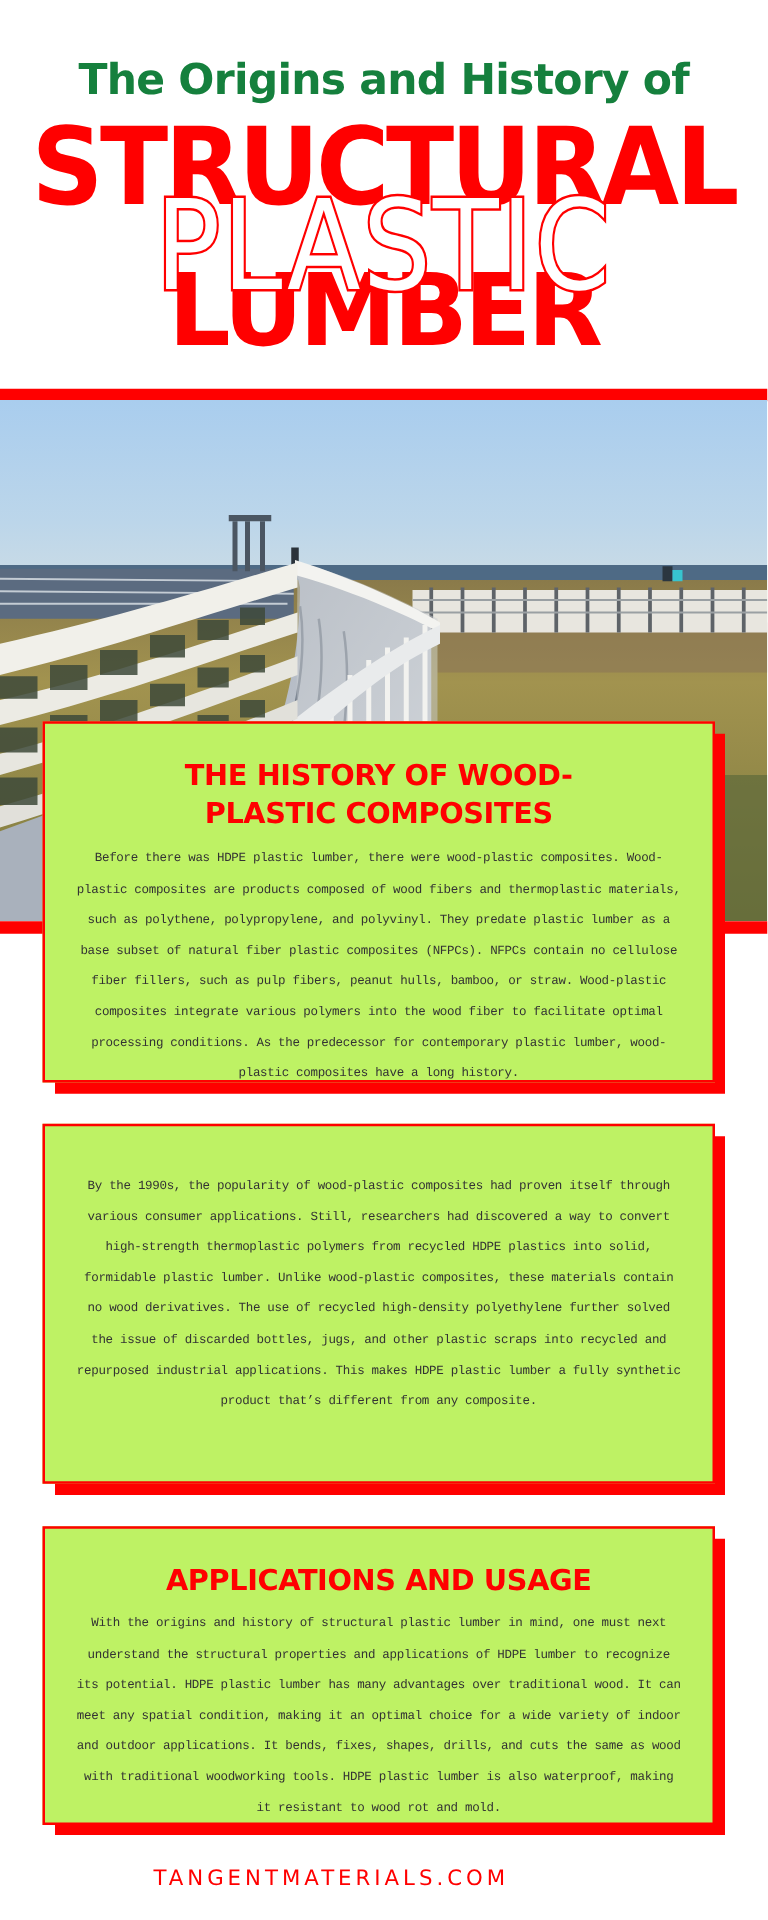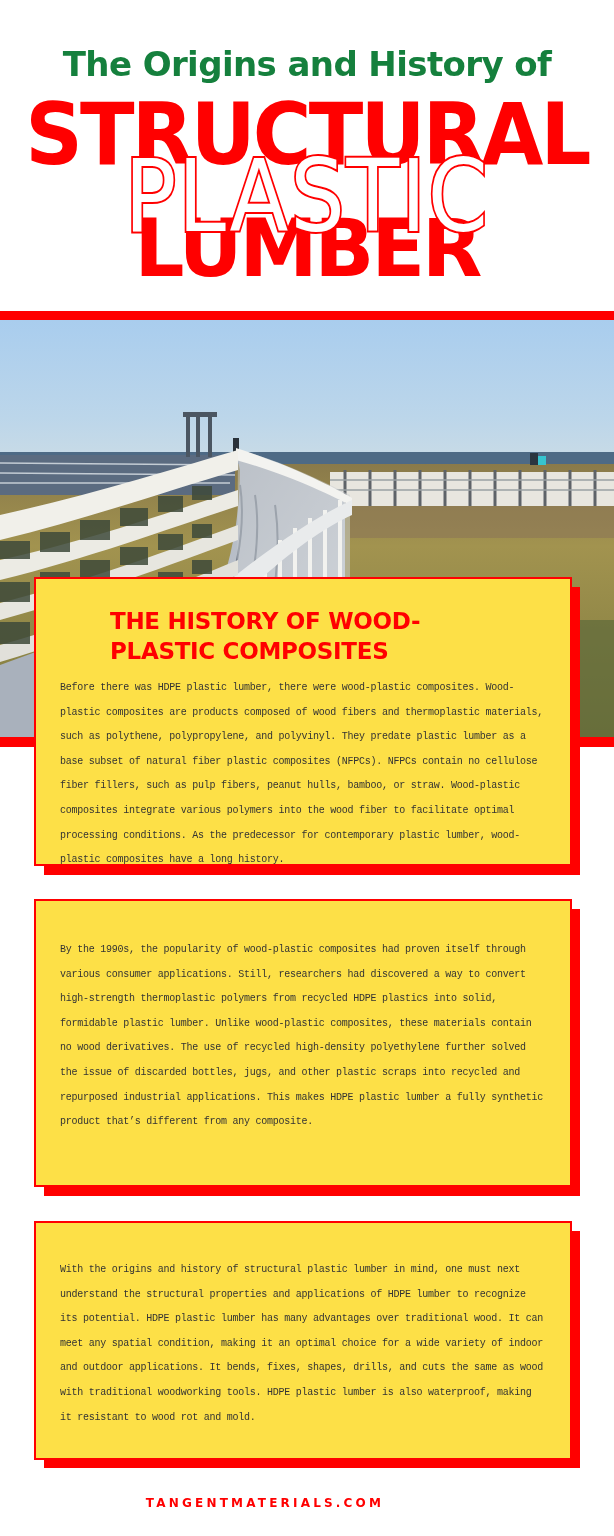--- a/index.html
+++ b/index.html
@@ -30,35 +30,35 @@
   }
 
   
   .red-bar { left:0; width:614px; height:10px; background:#ff0000; }
   .photo { left:0; top:320px; width:614px; height:417px; overflow:hidden; }
   .photo svg { display:block; }
 
   
   .card-shadow { background:#ff0000; }
   .card {
-    background:#fde047; border:2.5px solid #ff0000; box-sizing:border-box;
-    text-align:left; padding:0 24px;
+    background:#bef264; border:2.5px solid #ff0000; box-sizing:border-box;
+    text-align:center; padding:0 24px;
   }
   .card h2 {
     margin:0; color:#ff0000; font-family:"DejaVu Sans", sans-serif; font-weight:bold;
     font-size:23px; line-height:30px; letter-spacing:-0.3px; text-transform:uppercase;
   }
   .card p {
     margin:0; color:#333333; font-family:Liberation Mono, monospace;
     font-size:10px; line-height:24.6px; letter-spacing:-0.25px;
   }
 
   .footer {
     left:0; width:530px; top:1492px; text-align:center; color:#ff0000;
-    font-family:"DejaVu Sans", sans-serif; font-weight:bold; font-size:12px;
+    font-family:"DejaVu Sans", sans-serif; font-weight:normal; font-size:17px;
     letter-spacing:3.2px; line-height:22px;
   }
 </style>
 </head>
 <body>
 
 <div class="abs title-sub">The Origins and History of</div>
 <div class="abs title-big title-structural">STRUCTURAL</div>
 <div class="abs title-big title-lumber">LUMBER</div>
 <div class="abs title-big title-plastic">PLASTIC</div>
@@ -180,16 +180,17 @@
   <p style="margin-top:10px;">Before there was HDPE plastic lumber, there were wood-plastic composites. Wood-plastic composites are products composed of wood fibers and thermoplastic materials, such as polythene, polypropylene, and polyvinyl. They predate plastic lumber as a base subset of natural fiber plastic composites (NFPCs). NFPCs contain no cellulose fiber fillers, such as pulp fibers, peanut hulls, bamboo, or straw. Wood-plastic composites integrate various polymers into the wood fiber to facilitate optimal processing conditions. As the predecessor for contemporary plastic lumber, wood-plastic composites have a long history.</p>
 </div>
 
 <div class="abs card-shadow" style="left:44px; top:909px; width:536px; height:287px;"></div>
 <div class="abs card" style="left:34px; top:899px; width:538px; height:288px; padding-top:27px;">
   <p style="margin-top:10px;">By the 1990s, the popularity of wood-plastic composites had proven itself through various consumer applications. Still, researchers had discovered a way to convert high-strength thermoplastic polymers from recycled HDPE plastics into solid, formidable plastic lumber. Unlike wood-plastic composites, these materials contain no wood derivatives. The use of recycled high-density polyethylene further solved the issue of discarded bottles, jugs, and other plastic scraps into recycled and repurposed industrial applications. This makes HDPE plastic lumber a fully synthetic product that’s different from any composite.</p>
 </div>
 
 <div class="abs card-shadow" style="left:44px; top:1231px; width:536px; height:237px;"></div>
 <div class="abs card" style="left:34px; top:1221px; width:538px; height:239px; padding-top:27px;">
+  <h2>APPLICATIONS AND USAGE</h2>
   <p style="margin-top:8px;">With the origins and history of structural plastic lumber in mind, one must next understand the structural properties and applications of HDPE lumber to recognize its potential. HDPE plastic lumber has many advantages over traditional wood. It can meet any spatial condition, making it an optimal choice for a wide variety of indoor and outdoor applications. It bends, fixes, shapes, drills, and cuts the same as wood with traditional woodworking tools. HDPE plastic lumber is also waterproof, making it resistant to wood rot and mold.</p>
 </div>
 
 <div class="abs footer">TANGENTMATERIALS.COM</div>
 
 </body></html>

